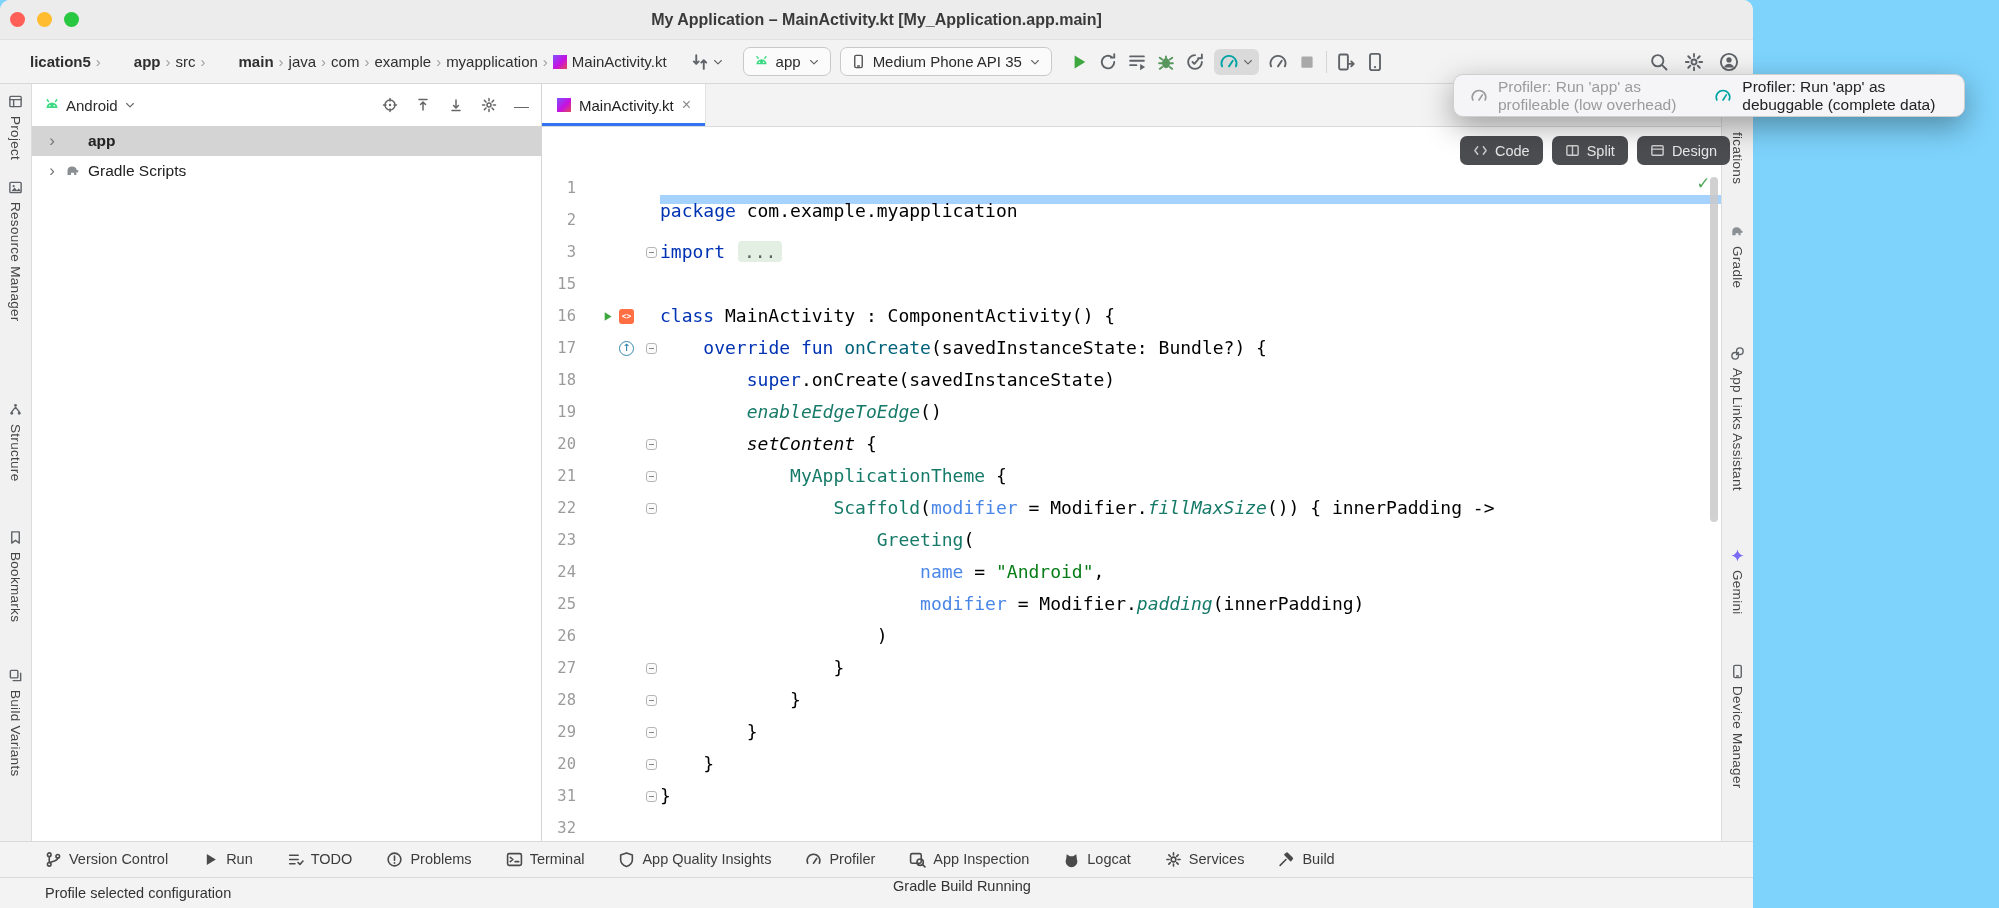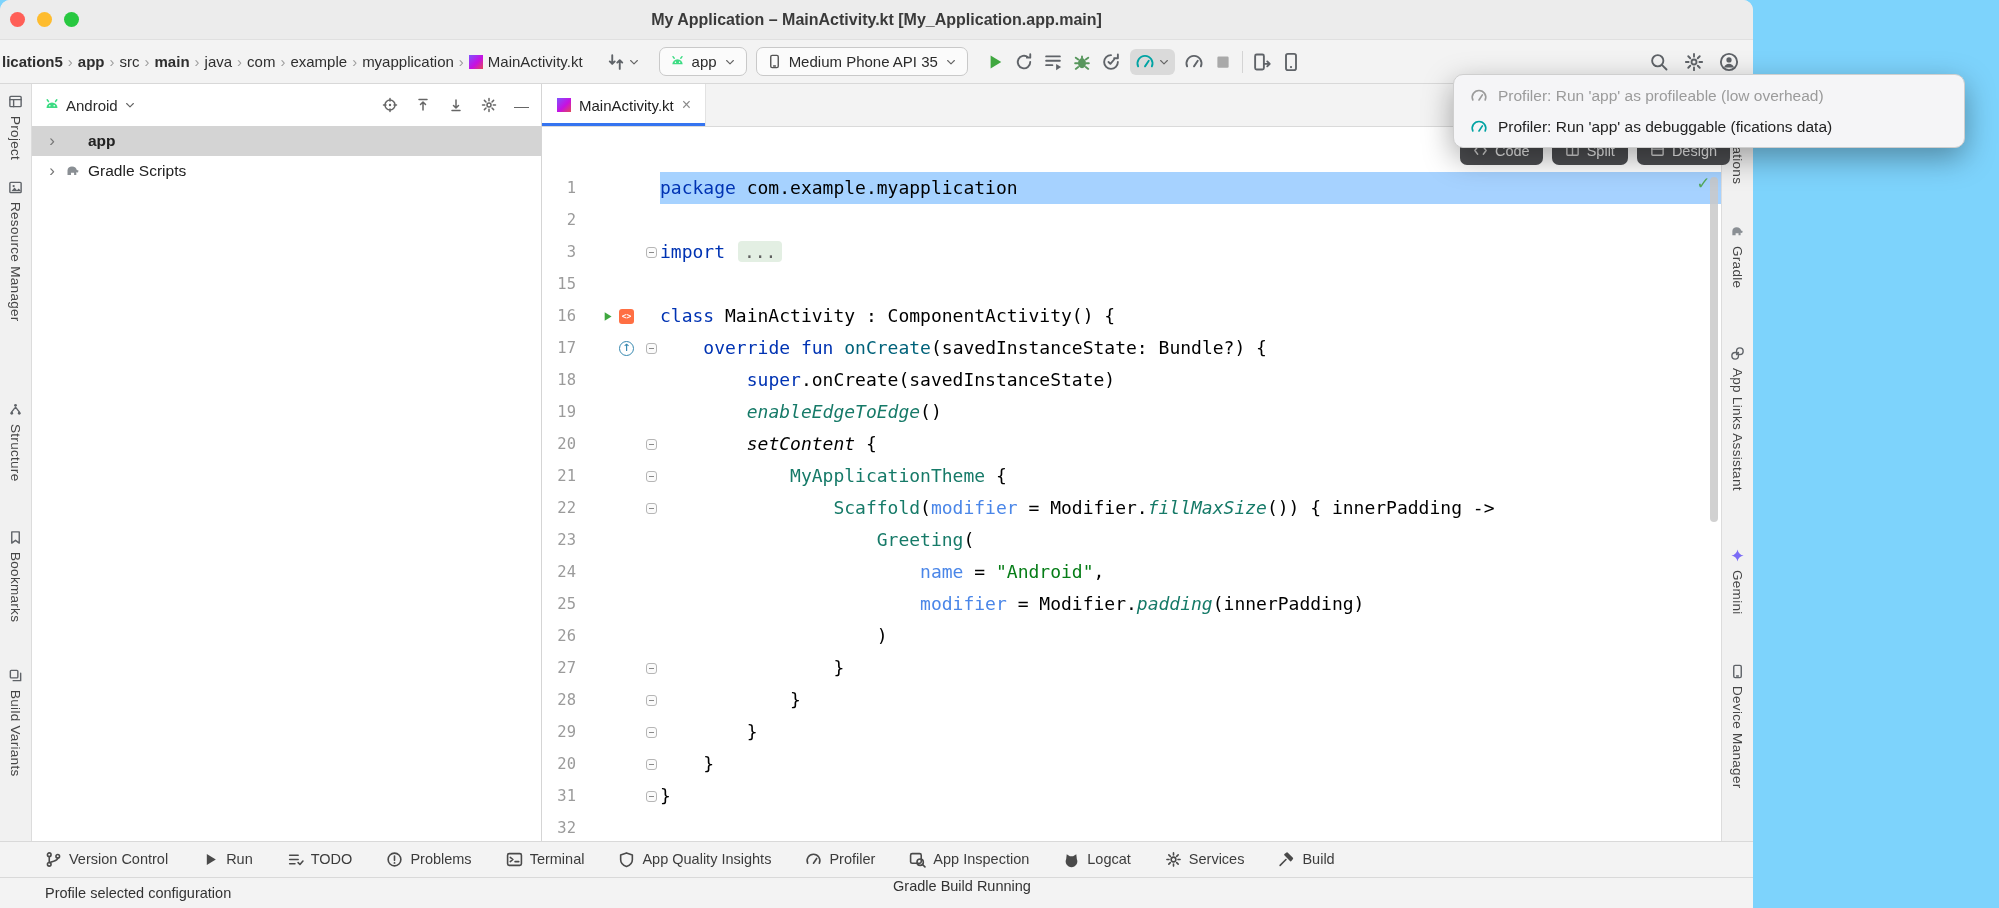--- a/index.html
+++ b/index.html
@@ -17,21 +17,21 @@
   .lights { position:absolute; left:10px; top:12px; display:flex; gap:12px; }
   .tl { width:15px; height:15px; border-radius:50%; }
   .tl.r{background:#ff5f57}.tl.y{background:#febc2e}.tl.g{background:#28c840}
   .win-title { font-size:16px; font-weight:700; color:#3a3a3a; }
 
   
   .toolbar { height:44px; flex:none; background:#f3f3f3; border-bottom:1px solid #d8d8d8;
              display:flex; align-items:center; gap:9px; padding:0 14px 0 2px; }
   .crumbs { display:flex; align-items:center; white-space:nowrap; }
   .crumb { font-size:15px; color:#2f2f2f; display:inline-flex; align-items:center; gap:5px; }
-  .crumb.b { font-weight:700; }
+  .crumb.b { font-weight:700;margin-left:28px; }
   .crumb-sep { color:#9e9e9e; margin:0 5px; font-size:15px; }
   .ic { display:inline-flex; width:16px; height:16px; flex:none; align-items:center; justify-content:center; }
   .ic svg { width:100%; height:100%; }
   .tb-ic { width:20px; height:20px; color:#5f6368; }
   .tb-btn { display:flex; align-items:center; gap:2px; }
   .chev { width:12px; height:12px; color:#666; }
   .chip { height:29px; display:flex; align-items:center; gap:7px; padding:0 10px;
           border:1px solid #c9c9c9; border-radius:7px; background:#fbfbfb; font-size:15px; color:#2b2b2b; }
   .c-run{color:#3fa73f}.c-bug{color:#57965c}.c-prof{color:#00a3a3}.c-stop{color:#a9a9a9}
   .prof-btn { display:flex; align-items:center; gap:3px; background:#dadada; border-radius:6px; padding:3px 5px; }
@@ -76,21 +76,21 @@
   .tab-close { color:#8a8a8a; font-size:16px; }
   .editor { flex:1; position:relative; background:#fff; overflow:hidden;
             font-family:"DejaVu Sans Mono",monospace; font-size:18px; padding-top:45px; }
   .code-line { display:flex; height:32px; line-height:32px; white-space:pre; }
   .ln { width:34px; flex:none; text-align:right; color:#9b9b9b; font-size:15.5px; }
   .gut { width:66px; flex:none; display:flex; align-items:center; justify-content:flex-end; gap:5px; padding-right:8px; }
   .fold { width:18px; flex:none; display:flex; align-items:center; justify-content:center; }
   .fold-m { width:11px; height:11px; border:1px solid #b6b6b6; border-radius:3px; background:#fbfbfb; position:relative; }
   .fold-m::after { content:""; position:absolute; left:2px; right:2px; top:4px; height:1.5px; background:#8a8a8a; }
   .code { flex:1; color:#000; }
-  .code.sel { background:#a6d2ff; }
+  .code.sel { background:#a6d2ff;margin-top:23px; }
   .t-kw{color:#0033b3}.t-pl{color:#000}.t-decl{color:#00627a}
   .t-comp{color:#167a68}.t-calli{color:#167a68;font-style:italic}.t-calld{color:#000;font-style:italic}
   .t-narg{color:#4a86e8}.t-str{color:#067d17}
   .t-fold{background:#e3efe3;border-radius:4px;color:#5f5f5f;padding:0 6px;margin-left:2px}
   .run-gut { width:13px; height:13px; color:#3fa73f; }
   .compose-ic { width:15px; height:15px; border-radius:3px; background:#ff6f43; color:#fff;
                 font:bold 8px "DejaVu Sans Mono",monospace; display:inline-flex; align-items:center; justify-content:center; }
   .ovr-ic { width:15px; height:15px; border-radius:50%; border:1.5px solid #3889b0; color:#3889b0;
             font:bold 10px/1 "DejaVu Sans",sans-serif; display:inline-flex; align-items:center; justify-content:center; }
   .ed-check { position:absolute; top:44px; right:12px; color:#53a85c; font-size:19px; font-weight:bold; }
@@ -116,21 +116,21 @@
   
   .mode-tabs { position:absolute; left:1460px; top:136px; display:flex; gap:9px; z-index:40; }
   .mseg { height:29px; background:#4c4d50; border-radius:7px; display:flex; align-items:center; gap:7px;
           padding:0 13px; color:#e8e8e8; font-size:14.5px; }
   .mseg .ic { width:15px; height:15px; color:#cfcfcf; }
 
   
   .popup { position:absolute; left:1453px; top:74px; width:512px; z-index:50;
            background:#f5f5f7; border:1px solid #cfcfcf; border-radius:10px;
            box-shadow:0 10px 30px rgba(0,0,0,.35); padding:5px 6px;
-           display:flex; flex-direction:column; justify-content:center; }
+           display:flex; flex-direction:row; justify-content:center; }
   .pop-row { height:31px; display:flex; align-items:center; gap:10px; padding:0 10px; border-radius:6px;
              font-size:15.5px; color:#222; }
   .pop-row .ic { width:18px; height:18px; color:#00a3a3; }
   .pop-row.dis { color:#9b9b9b; }
   .pop-row.dis .ic { color:#9b9b9b; }
 </style>
 </head>
 <body>
 
 <div class="screen">
@@ -669,17 +669,17 @@
         </span>
         <span>Profiler: Run 'app' as profileable (low overhead)</span>
       </div>
       <div class="pop-row">
         <span class="ic ">
           <svg viewBox="0 0 16 16" fill="none" stroke="currentColor" stroke-width="1.5" stroke-linecap="round" stroke-linejoin="round">
             <path d="M2.5 11.5a6 6 0 1 1 11 0"></path>
             <path d="M8 11.5L11 7"></path>
           </svg>
         </span>
-        <span>Profiler: Run 'app' as debuggable (fications data)</span>
+        <span>Profiler: Run 'app' as debuggable (complete data)</span>
       </div>
     </div>
 
 </div>
 
 </body></html>

